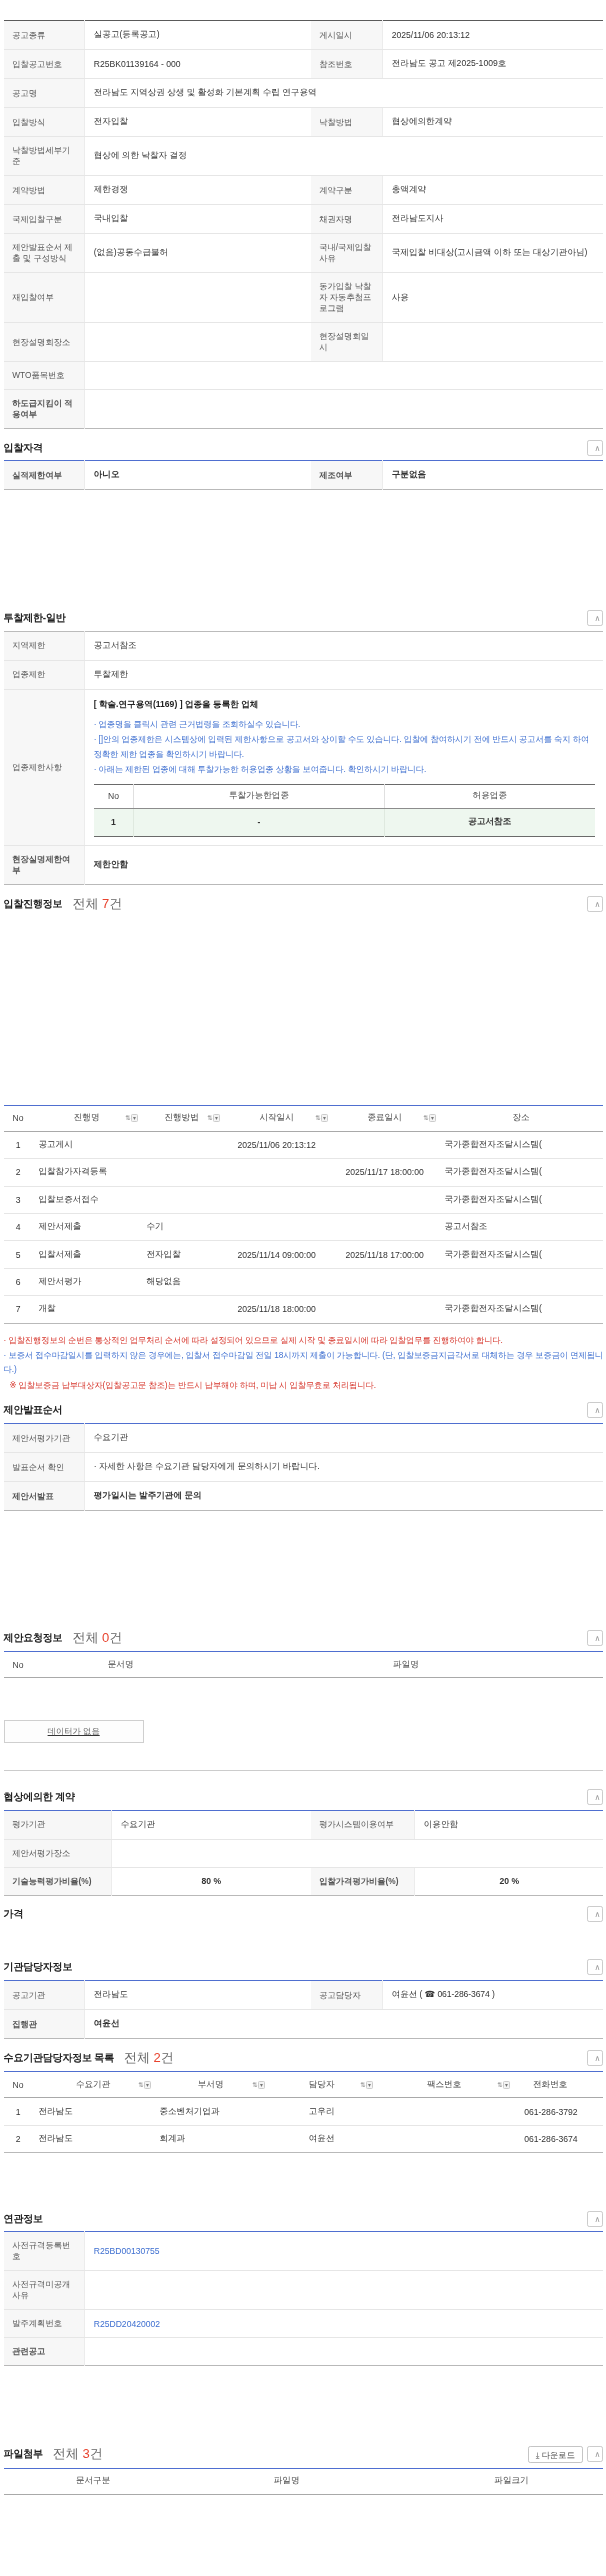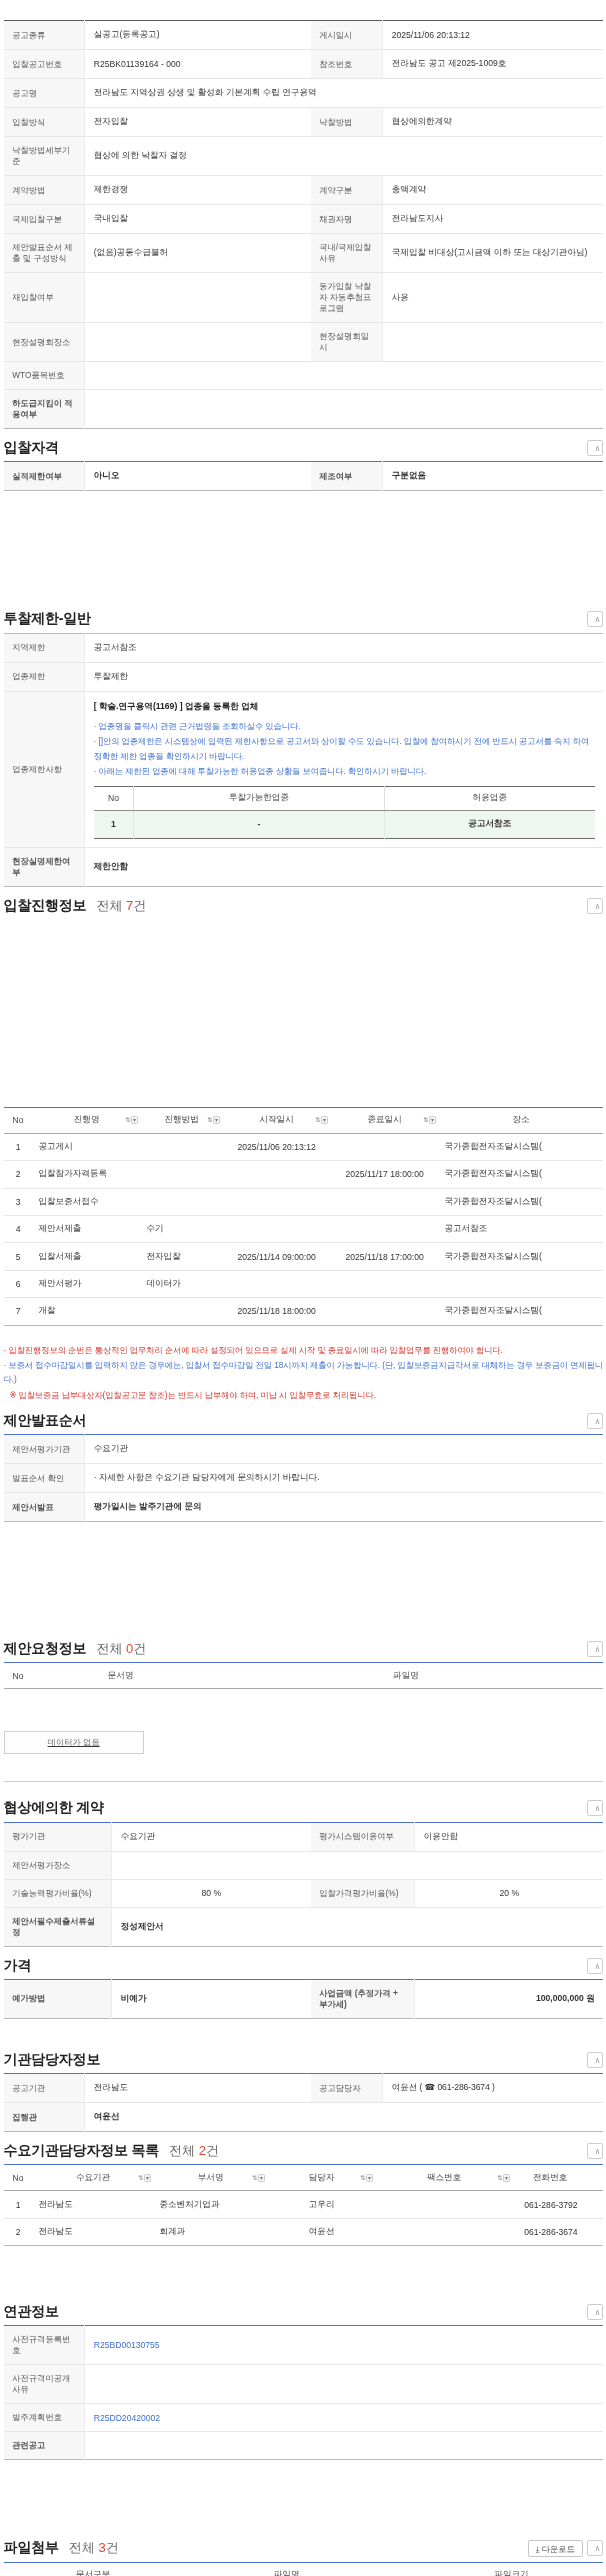--- a/index.html
+++ b/index.html
@@ -2,21 +2,21 @@
 <html style="font-size:11.5px"><head>
 <meta charset="utf-8">
 <style>
   * { box-sizing: border-box; }
   html,body { margin:0; padding:0; background:#fff; }
   body { font-family:"Liberation Sans","DejaVu Sans",sans-serif; color:#333; font-size:8.6px; width:607px; }
   .page { width:607px; padding:0 3.6px; }
 
   
   .sec { display:flex; align-items:center; margin:10px 0 4.3px 0; min-height:17px; }
-  .sec .t { font-weight:bold; font-size:14px; color:#222; letter-spacing:-0.2px; }
+  .sec .t { font-weight:bold; font-size:10px; color:#222; letter-spacing:-0.2px; }
   .sec .cnt { margin-left:10px; font-size:13px; color:#666; }
   .sec .cnt b { font-weight:normal; color:#e8432e; }
   .chev { margin-left:auto; width:16px; height:16px; border:0.7px solid #ccc; border-radius:2.2px; background:#fff;
           color:#999; font-size:8px; line-height:14.4px; text-align:center; cursor:pointer; }
   .dl-btn { margin-left:auto; height:17px; border:0.7px solid #c5c5c5; border-radius:2.2px; background:#fff; color:#444;
             font-size:8.3px; padding:0 7.2px; line-height:16px; cursor:pointer; }
   .dl-btn + .chev { margin-left:4.3px; }
 
   
   table.kv { width:100%; border-collapse:collapse; border-top:1.4px solid #4f6fd0; border-bottom:1.4px solid #b9b9b9; table-layout:fixed; }
@@ -300,36 +300,36 @@
           <td>5</td>
           <td style="text-align:left">입찰서제출</td>
           <td style="text-align:left">전자입찰</td>
           <td>2025/11/14 09:00:00</td>
           <td>2025/11/18 17:00:00</td>
           <td style="text-align:left">국가종합전자조달시스템(</td>
         </tr>
     <tr>
           <td>6</td>
           <td style="text-align:left">제안서평가</td>
-          <td style="text-align:left">데이터가</td>
+          <td style="text-align:left">해당없음</td>
           <td></td>
           <td></td>
           <td style="text-align:left"></td>
         </tr>
     <tr>
           <td>7</td>
           <td style="text-align:left">개찰</td>
           <td style="text-align:left"></td>
           <td>2025/11/18 18:00:00</td>
           <td></td>
           <td style="text-align:left">국가종합전자조달시스템(</td>
         </tr>
   </tbody>
     </table>
-  <div style="margin-top:17px">
+  <div style="margin-top:9px">
     <div class="note red">· 입찰진행정보의 순번은 통상적인 업무처리 순서에 따라 설정되어 있으므로 실제 시작 및 종료일시에 따라 입찰업무를 진행하여야 합니다.</div>
     <div class="note blue">· 보증서 접수마감일시를 입력하지 않은 경우에는, 입찰서 접수마감일 전일 18시까지 제출이 가능합니다. (단, 입찰보증금지급각서로 대체하는 경우 보증금이 면제됩니다.)</div>
     <div class="note red indent">※ 입찰보증금 납부대상자(입찰공고문 참조)는 반드시 납부해야 하며, 미납 시 입찰무효로 처리됩니다.</div>
   </div>
 
   <div class="sec">
     <span class="t">제안발표순서</span>
     <button class="chev"><span>∧</span></button>
   </div>
   <table class="kv">
@@ -401,45 +401,35 @@
     <tr>
           <td class="lbl">제안서평가장소</td>
           <td colspan="3"></td>
         </tr>
     <tr>
           <td class="lbl">기술능력평가비율(%)</td>
           <td class="center">80  %</td>
           <td class="lbl">입찰가격평가비율(%)</td>
           <td class="center">20  %</td>
         </tr>
-    <tr>
-          <td class="lbl">제안서필수제출서류설정</td>
-          <td colspan="3">정성제안서</td>
-        </tr>
   </tbody>
     </table>
 
   <div class="sec">
     <span class="t">가격</span>
     <button class="chev"><span>∧</span></button>
   </div>
   <table class="kv">
     <colgroup>
         <col style="width:108px">
         <col style="width:199px">
         <col style="width:104px">
         <col>
       </colgroup>
     <tbody>
-        <tr>
-          <td class="lbl">예가방법</td>
-          <td>비예가</td>
-          <td class="lbl">사업금액 (추정가격 + 부가세)</td>
-          <td class="money">100,000,000 원</td>
-        </tr>
   </tbody>
     </table>
 
   <div class="spacer-d"></div>
 
   <div class="sec" style="margin-top:29px">
     <span class="t">기관담당자정보</span>
     <button class="chev"><span>∧</span></button>
   </div>
   <table class="kv">

